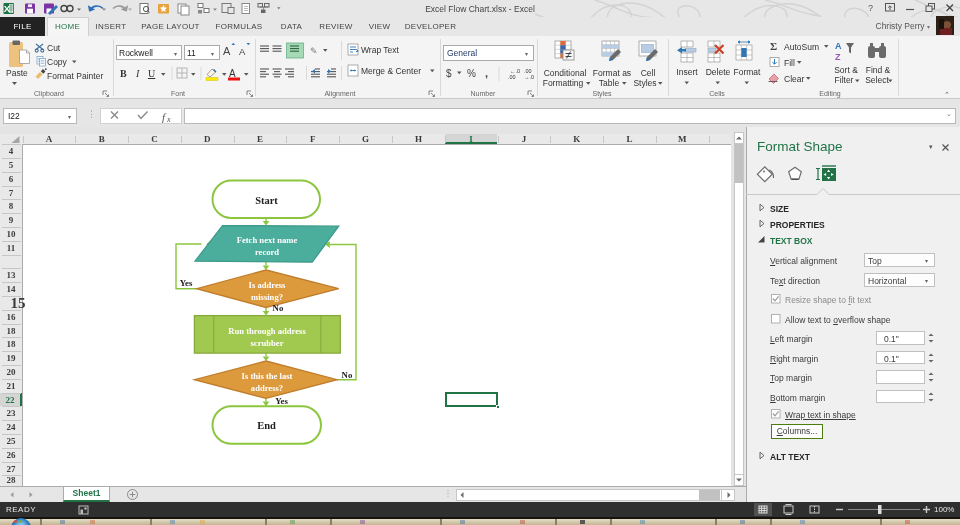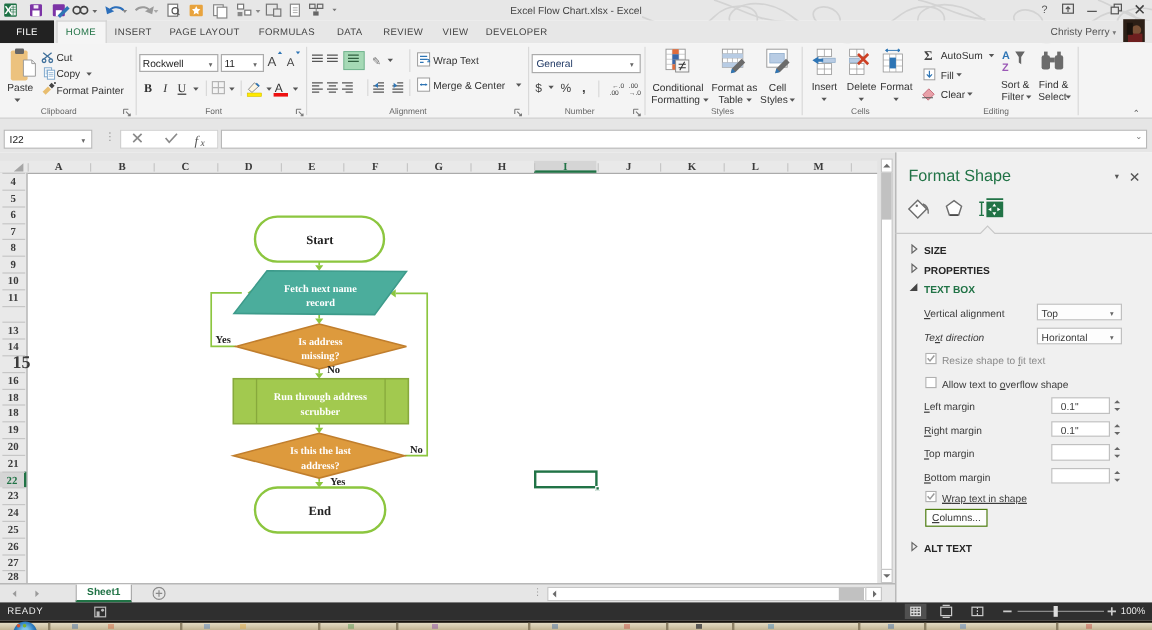--- a/index.html
+++ b/index.html
@@ -581,21 +581,21 @@
   </svg>
 <div class="ab" style="left:770px;top:220px;font-size:8.5px;font-weight:bold;color:#262626;">PROPERTIES</div>
 <svg class="ab" style="left:757px;top:235px;" width="9" height="9">
     <path d="M7.5 1 V7.5 H1 Z" fill="#444"></path>
   </svg>
 <div class="ab" style="left:770px;top:236px;font-size:8.5px;font-weight:bold;color:#217346;">TEXT BOX</div>
 <div class="ab" style="left:770px;top:256px;font-size:8.5px;color:#3b3b3b;"><u>V</u>ertical alignment</div>
 <div class="ab" style="left:864px;top:253px;width:71px;height:13.5px;background:#fdfdfd;border:1px solid #c0c0c0;box-sizing:border-box;"></div>
 <div class="ab" style="left:868px;top:256px;font-size:8.5px;color:#3b3b3b;">Top</div>
 <div class="dd" style="left:925px;top:257px;">▾</div>
-<div class="ab" style="left:770px;top:276px;font-size:8.5px;color:#3b3b3b;font-style:italic;">Te<u>x</u>t direction</div>
+<div class="ab" style="left:770px;top:276px;font-size:8.5px;color:#3b3b3b;">Te<u>x</u>t direction</div>
 <div class="ab" style="left:864px;top:273px;width:71px;height:13.5px;background:#fdfdfd;border:1px solid #c0c0c0;box-sizing:border-box;"></div>
 <div class="ab" style="left:868px;top:276px;font-size:8.5px;color:#3b3b3b;">Horizontal</div>
 <div class="dd" style="left:925px;top:277px;">▾</div>
 <svg class="ab" style="left:771px;top:294px;" width="10" height="10">
     <rect x="0.5" y="0.5" width="8.5" height="8.5" fill="#fff" stroke="#b0b0b0"></rect>
     <path d="M2 4.5 l2 2.3 3.6 -4.5" stroke="#9a9a9a" stroke-width="1.2" fill="none"></path>
   </svg>
 <div class="ab" style="left:785px;top:295px;font-size:8.5px;color:#8a8a8a;">Resize shape to <u>f</u>it text</div>
 <svg class="ab" style="left:771px;top:313.5px;" width="10" height="10">
     <rect x="0.5" y="0.5" width="8.5" height="8.5" fill="#fff" stroke="#b0b0b0"></rect>

